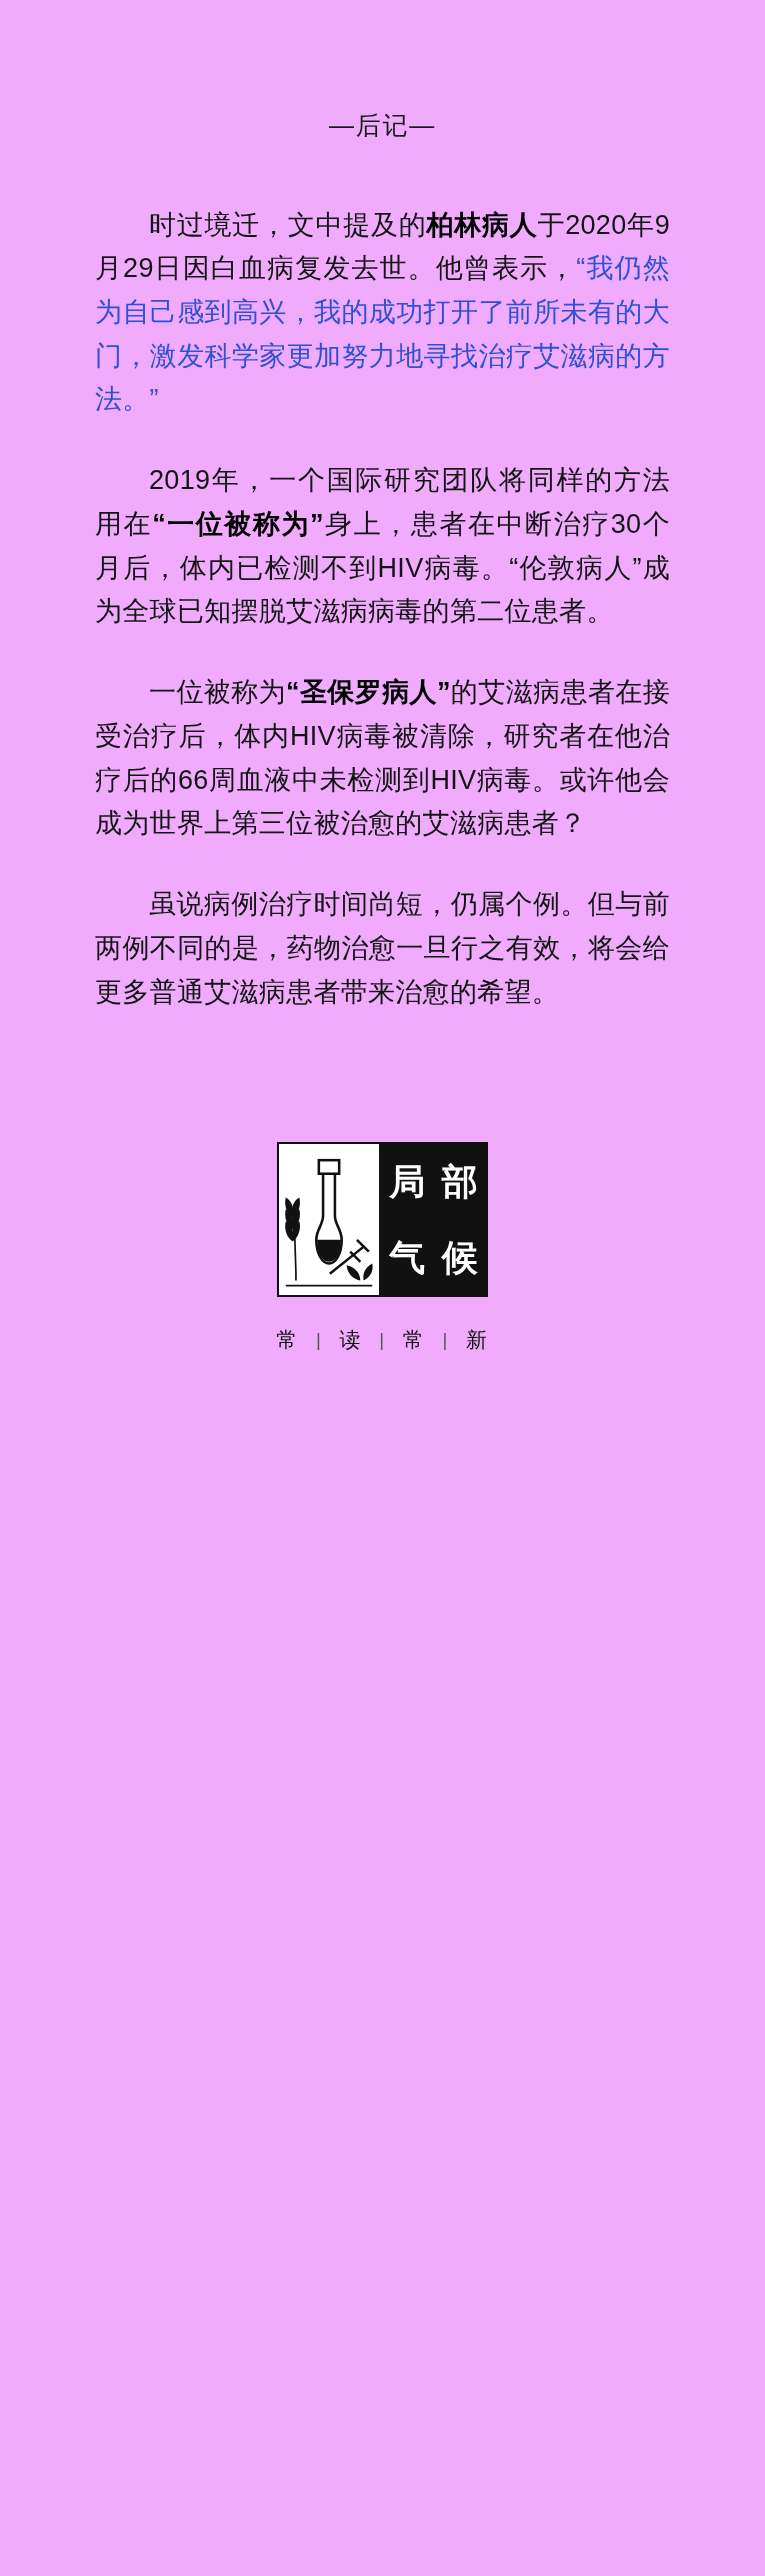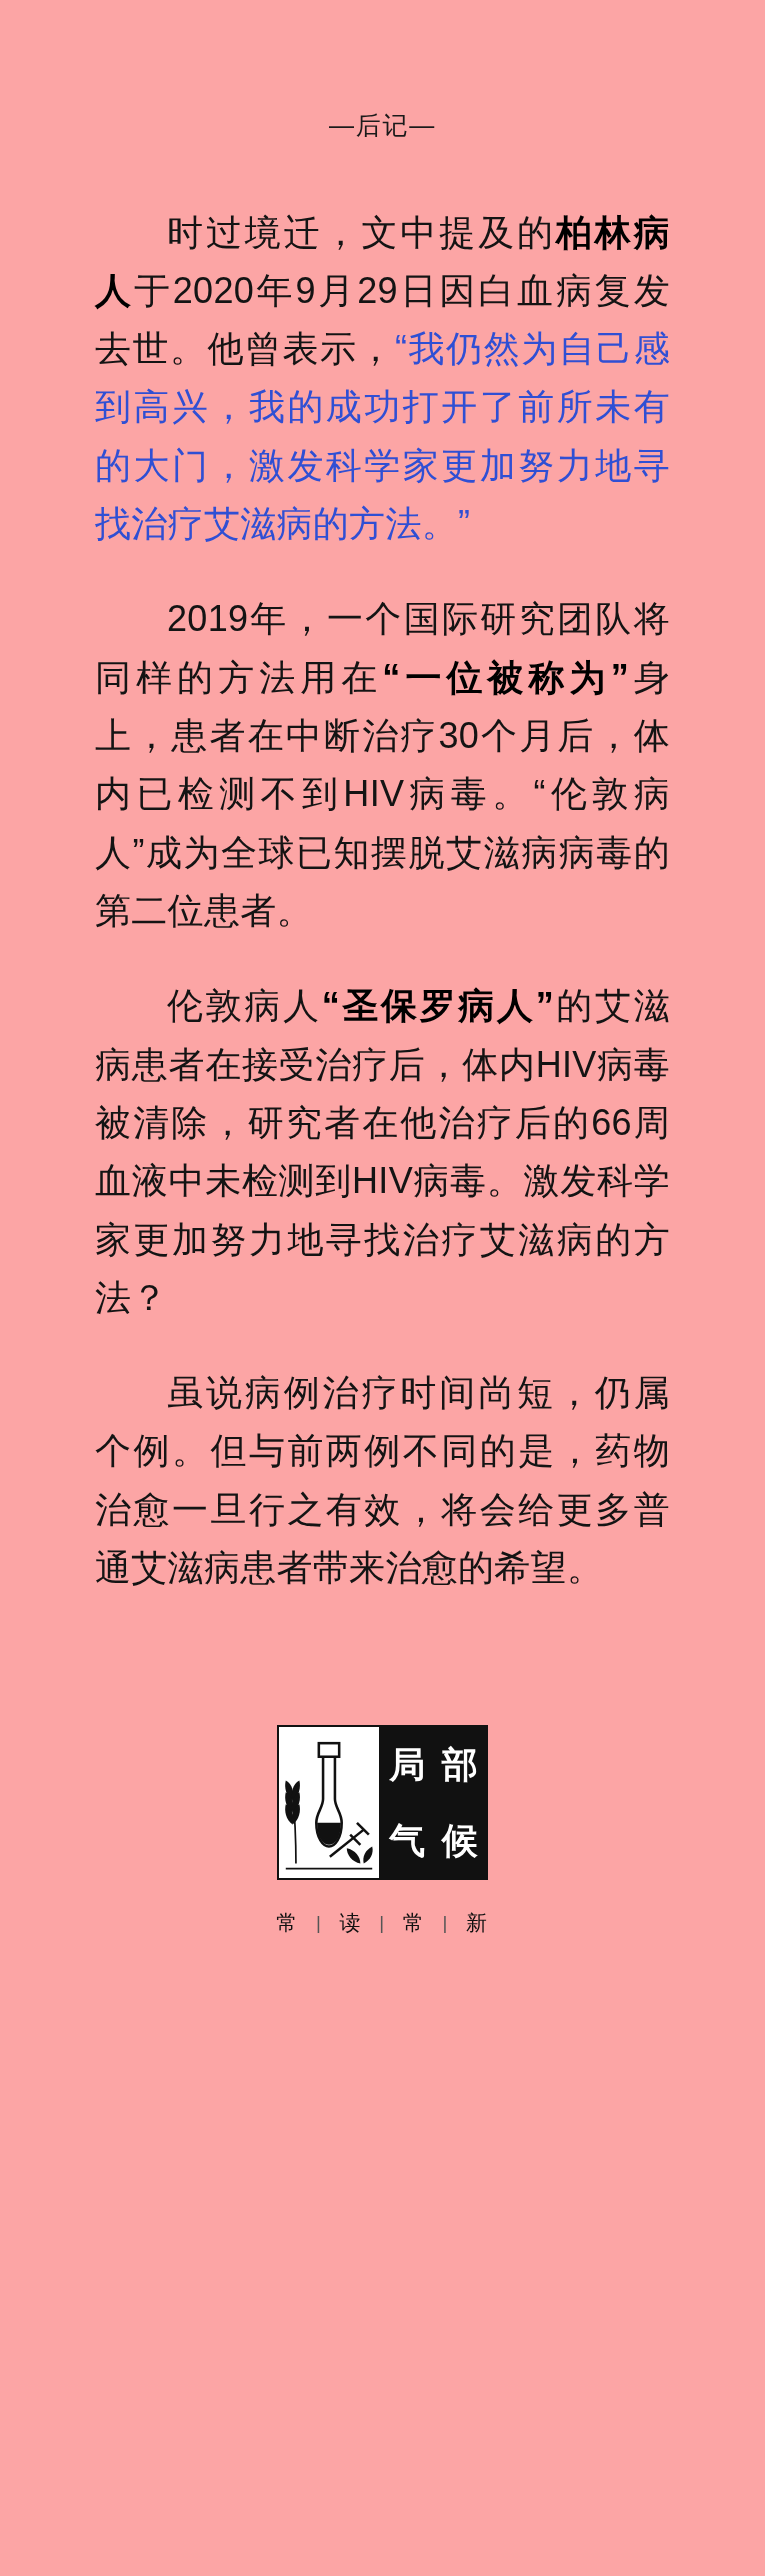--- a/index.html
+++ b/index.html
@@ -13,37 +13,37 @@
     font-family: "Liberation Sans", "DejaVu Sans", sans-serif;
     color: #111111;
     -webkit-font-smoothing: antialiased;
   }
   .page {
     position: relative;
     width: 765px;
     min-height: 2576px;
     box-sizing: border-box;
     padding: 0 95px;
-    background: #fca5a5;
+    background: #f0abfc;
   }
   .section-marker {
     text-align: center;
     font-size: 25px;
     letter-spacing: 1.7px;
     color: #1a1a1a;
     padding-top: 109px;
     padding-bottom: 8.5px;
     font-weight: 400;
   }
   .body-block {
     margin-top: 53px;
   }
   p.para {
     margin: 0 0 37px 0;
-    font-size: 36px;
+    font-size: 27px;
     line-height: 1.62;
     text-align: justify;
     text-justify: inter-ideograph;
     text-indent: 2em;
     color: #141414;
     letter-spacing: 0.3px;
   }
   p.para:last-child {
     margin-bottom: 0;
   }
@@ -131,21 +131,21 @@
       <span>时过境迁，文中提及的</span><span class="bold">柏林病人</span><span>于2020年9月29日因白血病复发去世。他曾表示，</span><span class="quote-blue">“我仍然为自己感到高兴，我的成功打开了前所未有的大门，激发科学家更加努力地寻找治疗艾滋病的方法。”</span>
     </p>
 
     <p class="para">
       <span>2019年，一个国际研究团队将同样的方法用在</span><span class="bold">“一位被称为”</span><span>身上，患者在中断治疗30个月后，体内已检测不到HIV病毒。“伦敦病人”成为全球已知摆脱艾滋病病毒的第二位患者。</span>
     </p>
 
 
 
     <p class="para">
-      <span>伦敦病人</span><span class="bold">“圣保罗病人”</span><span>的艾滋病患者在接受治疗后，体内HIV病毒被清除，研究者在他治疗后的66周血液中未检测到HIV病毒。激发科学家更加努力地寻找治疗艾滋病的方法？</span>
+      <span>一位被称为</span><span class="bold">“圣保罗病人”</span><span>的艾滋病患者在接受治疗后，体内HIV病毒被清除，研究者在他治疗后的66周血液中未检测到HIV病毒。或许他会成为世界上第三位被治愈的艾滋病患者？</span>
     </p>
 
     <p class="para">
       <span>虽说病例治疗时间尚短，仍属个例。但与前两例不同的是，药物治愈一旦行之有效，将会给更多普通艾滋病患者带来治愈的希望。</span>
     </p>
 
   </div>
 
   <div class="logo-wrap">
 

